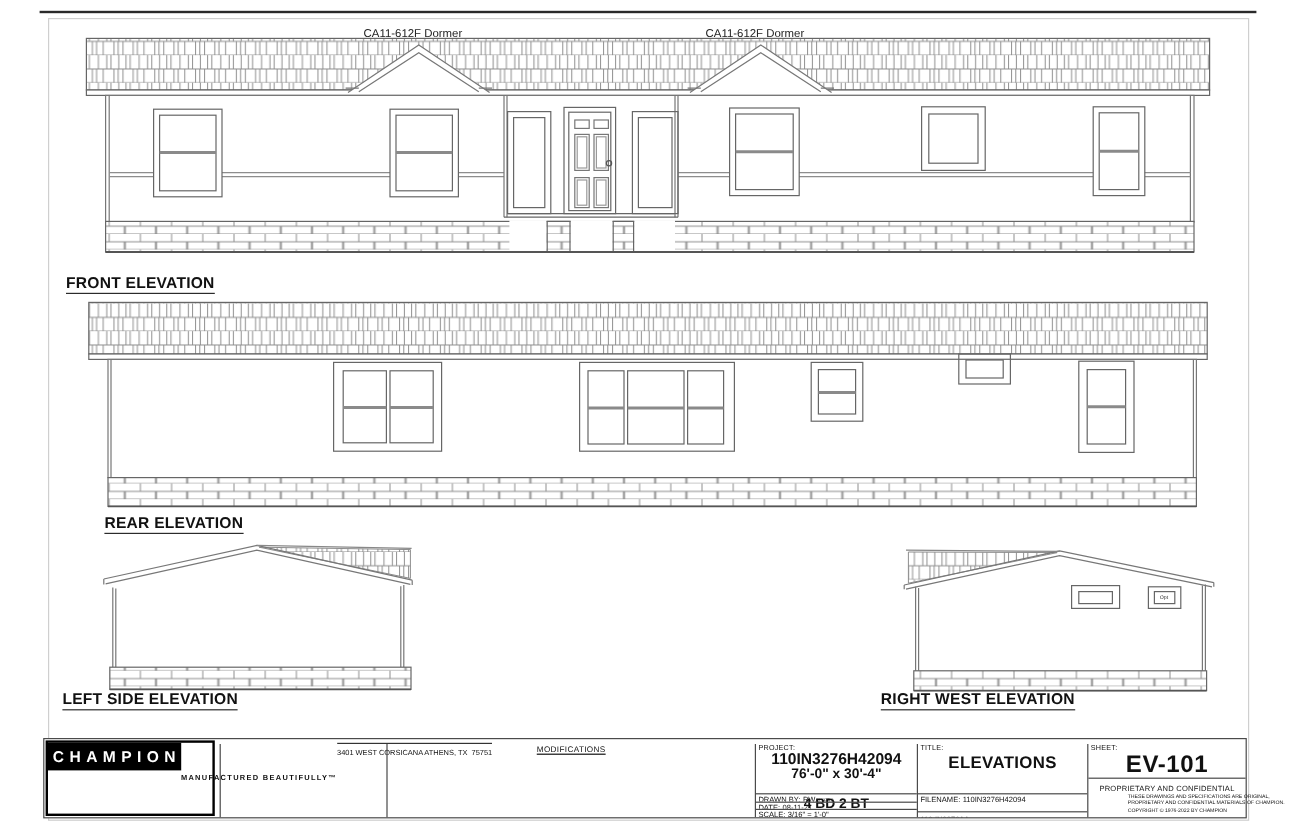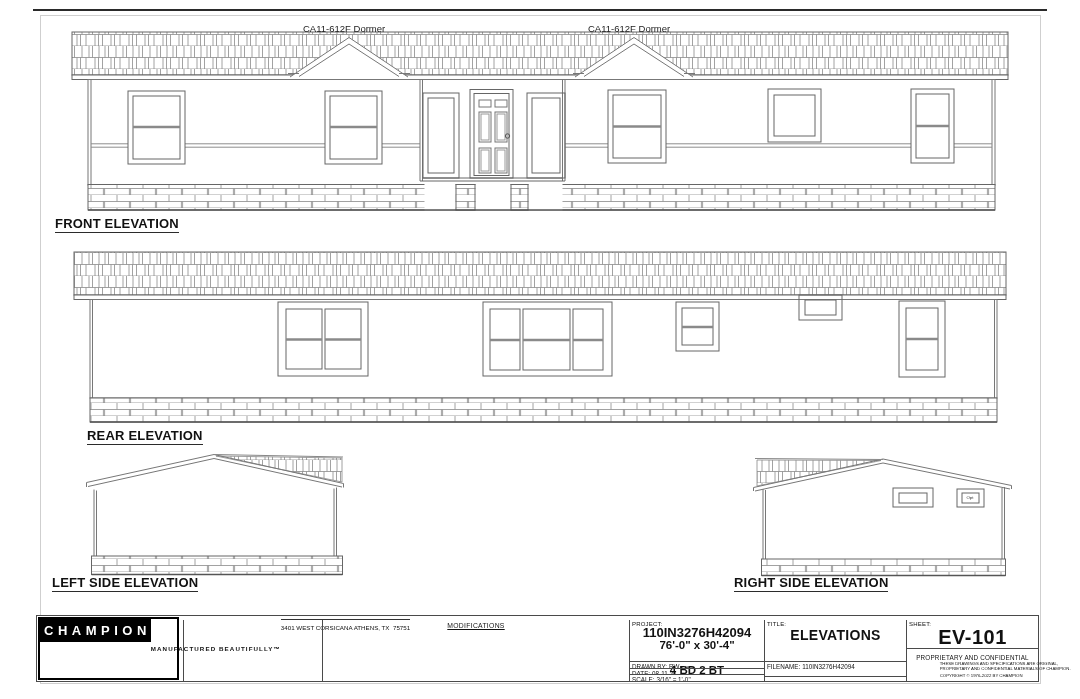--- a/index.html
+++ b/index.html
@@ -244,24 +244,24 @@
         <rect x="761.5" y="559" width="244" height="16.5" fill="url(#brick)" stroke="#666"></rect>
         <line x1="761.5" y1="575.5" x2="1005.5" y2="575.5" stroke="#555" stroke-width="1.6"></line>
       </g>
     </g>
   </svg>
 
   <span class="dormer-label" style="left:303px; top:23px;">CA11-612F Dormer</span>
   <span class="dormer-label" style="left:588px; top:23px;">CA11-612F Dormer</span>
   <span class="vent-label">Opt</span>
 
-  <div class="elev-label" style="left:55px; top:216px;">FRONT ELEVATION</div>
+  <div class="elev-label" style="left:55px; top:228px;">FRONT ELEVATION</div>
   <div class="elev-label" style="left:55px; top:428px;margin-left:32px;">REAR ELEVATION</div>
   <div class="elev-label" style="left:52px; top:575px;">LEFT SIDE ELEVATION</div>
-  <div class="elev-label" style="left:734px; top:575px;">RIGHT SIDE ELEVATION</div>
+  <div class="elev-label" style="left:734px; top:575px;">RIGHT WEST ELEVATION</div>
 
   <div id="titleblock">
 
     <div id="champion-box">
       <div class="champ-name">CHAMPION</div>
       <div class="champ-tag">MANUFACTURED BEAUTIFULLY™</div>
       <div class="champ-addr">3401 WEST CORSICANA ATHENS, TX  75751</div>
     </div>
 
     <div class="tb-cell" id="tb-blank"></div>

